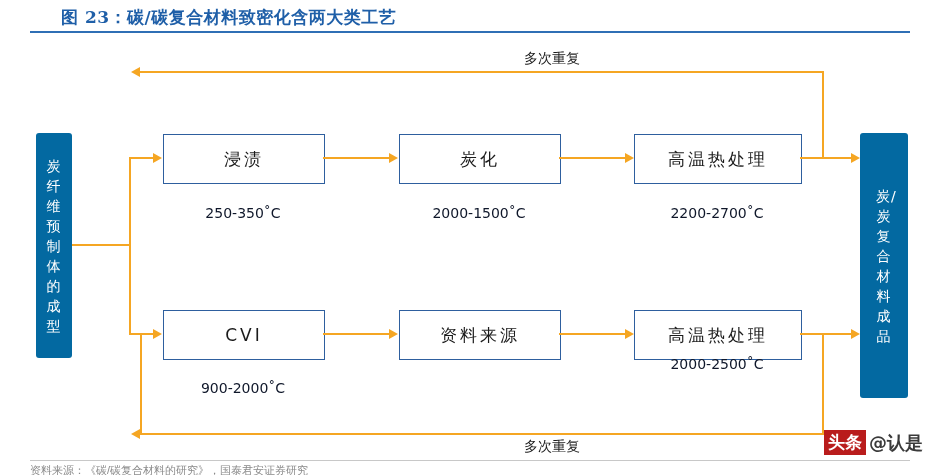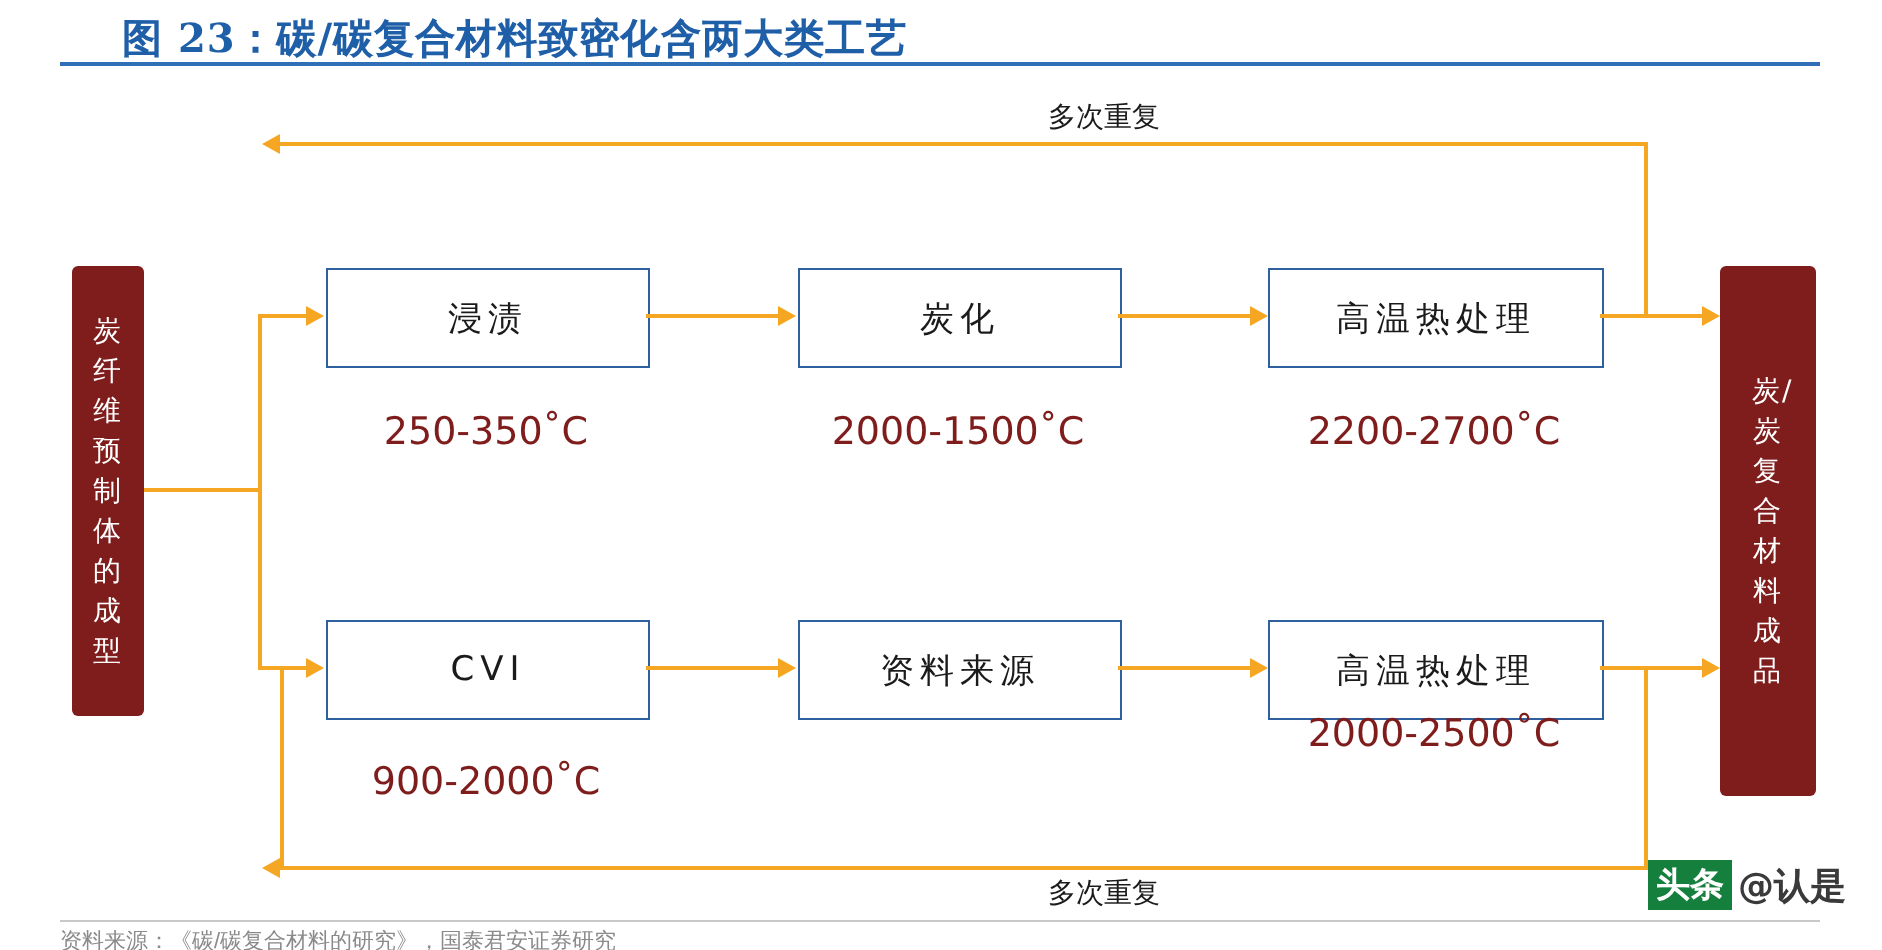--- a/index.html
+++ b/index.html
@@ -4,51 +4,51 @@
 <style>
   html,body{margin:0;padding:0;}
   body{
     width:941px;height:475px;background:#ffffff;
     font-family:"Liberation Sans","DejaVu Sans",sans-serif;
     position:relative;overflow:hidden;
   }
   .fig-title{
     position:absolute;left:30px;top:6px;width:880px;
     font-family:"DejaVu Serif","Liberation Serif",serif;
-    font-weight:bold;font-size:20px;color:#1f5fa8;letter-spacing:0.5px;
+    font-weight:bold;font-size:17px;color:#1f5fa8;letter-spacing:0.5px;
     white-space:nowrap;
     padding-left:31px;
   }
   .title-rule{
     position:absolute;left:30px;top:31px;width:880px;height:2px;background:#2f6fb5;
   }
   .bottom-rule{
     position:absolute;left:30px;top:460px;width:880px;height:1px;background:#c8c8c8;
   }
   .source{
     position:absolute;left:30px;top:463px;font-size:11px;color:#8a8a8a;
     white-space:nowrap;
   }
   
   .endbox{
-    position:absolute;background:#7f1d1d;color:#ffffff;border-radius:3px;
+    position:absolute;background:#0369a1;color:#ffffff;border-radius:3px;
     display:flex;align-items:center;justify-content:center;text-align:center;
     font-size:14px;line-height:20px;letter-spacing:1px;
     font-family:"DejaVu Sans","Liberation Sans",sans-serif;
   }
   .endbox span{display:block;width:16px;}
   
   .pbox{
     position:absolute;background:#ffffff;border:1px solid #2e5f9e;
     display:flex;align-items:center;justify-content:center;
     font-size:17px;color:#1b1b1b;letter-spacing:3px;
     font-family:"DejaVu Sans","Liberation Sans",sans-serif;
   }
   .temp{
-    position:absolute;font-size:19px;color:#7f1d1d;text-align:center;
+    position:absolute;font-size:14px;color:#0f172a;text-align:center;
     font-family:"DejaVu Sans","Liberation Sans",sans-serif;white-space:nowrap;
   }
   .loop-label{
     position:absolute;font-size:14px;color:#1b1b1b;text-align:right;
     font-family:"DejaVu Sans","Liberation Sans",sans-serif;white-space:nowrap;
   }
   
   .hline{position:absolute;height:2px;background:#f5a623;}
   .vline{position:absolute;width:2px;background:#f5a623;}
   .arrow-r{
@@ -61,21 +61,21 @@
     border-top:5px solid transparent;border-bottom:5px solid transparent;
     border-right:9px solid #f5a623;
   }
   
   .wm{
     position:absolute;right:18px;top:430px;display:flex;align-items:center;
     font-size:18px;color:#3a3a3a;font-weight:bold;white-space:nowrap;
     font-family:"DejaVu Sans","Liberation Sans",sans-serif;
   }
   .wm .tou{
-    display:inline-block;background:#15803d;color:#fff;border-radius:0;
+    display:inline-block;background:#b91c1c;color:#fff;border-radius:0;
     padding:1px 4px;margin-right:3px;font-size:17px;
   }
 </style>
 </head>
 <body>
 
 <div class="fig-title">图 23：碳/碳复合材料致密化含两大类工艺</div>
 <div class="title-rule"></div>
 
 <div class="endbox" style="left:36px;top:133px;width:36px;height:225px;">

